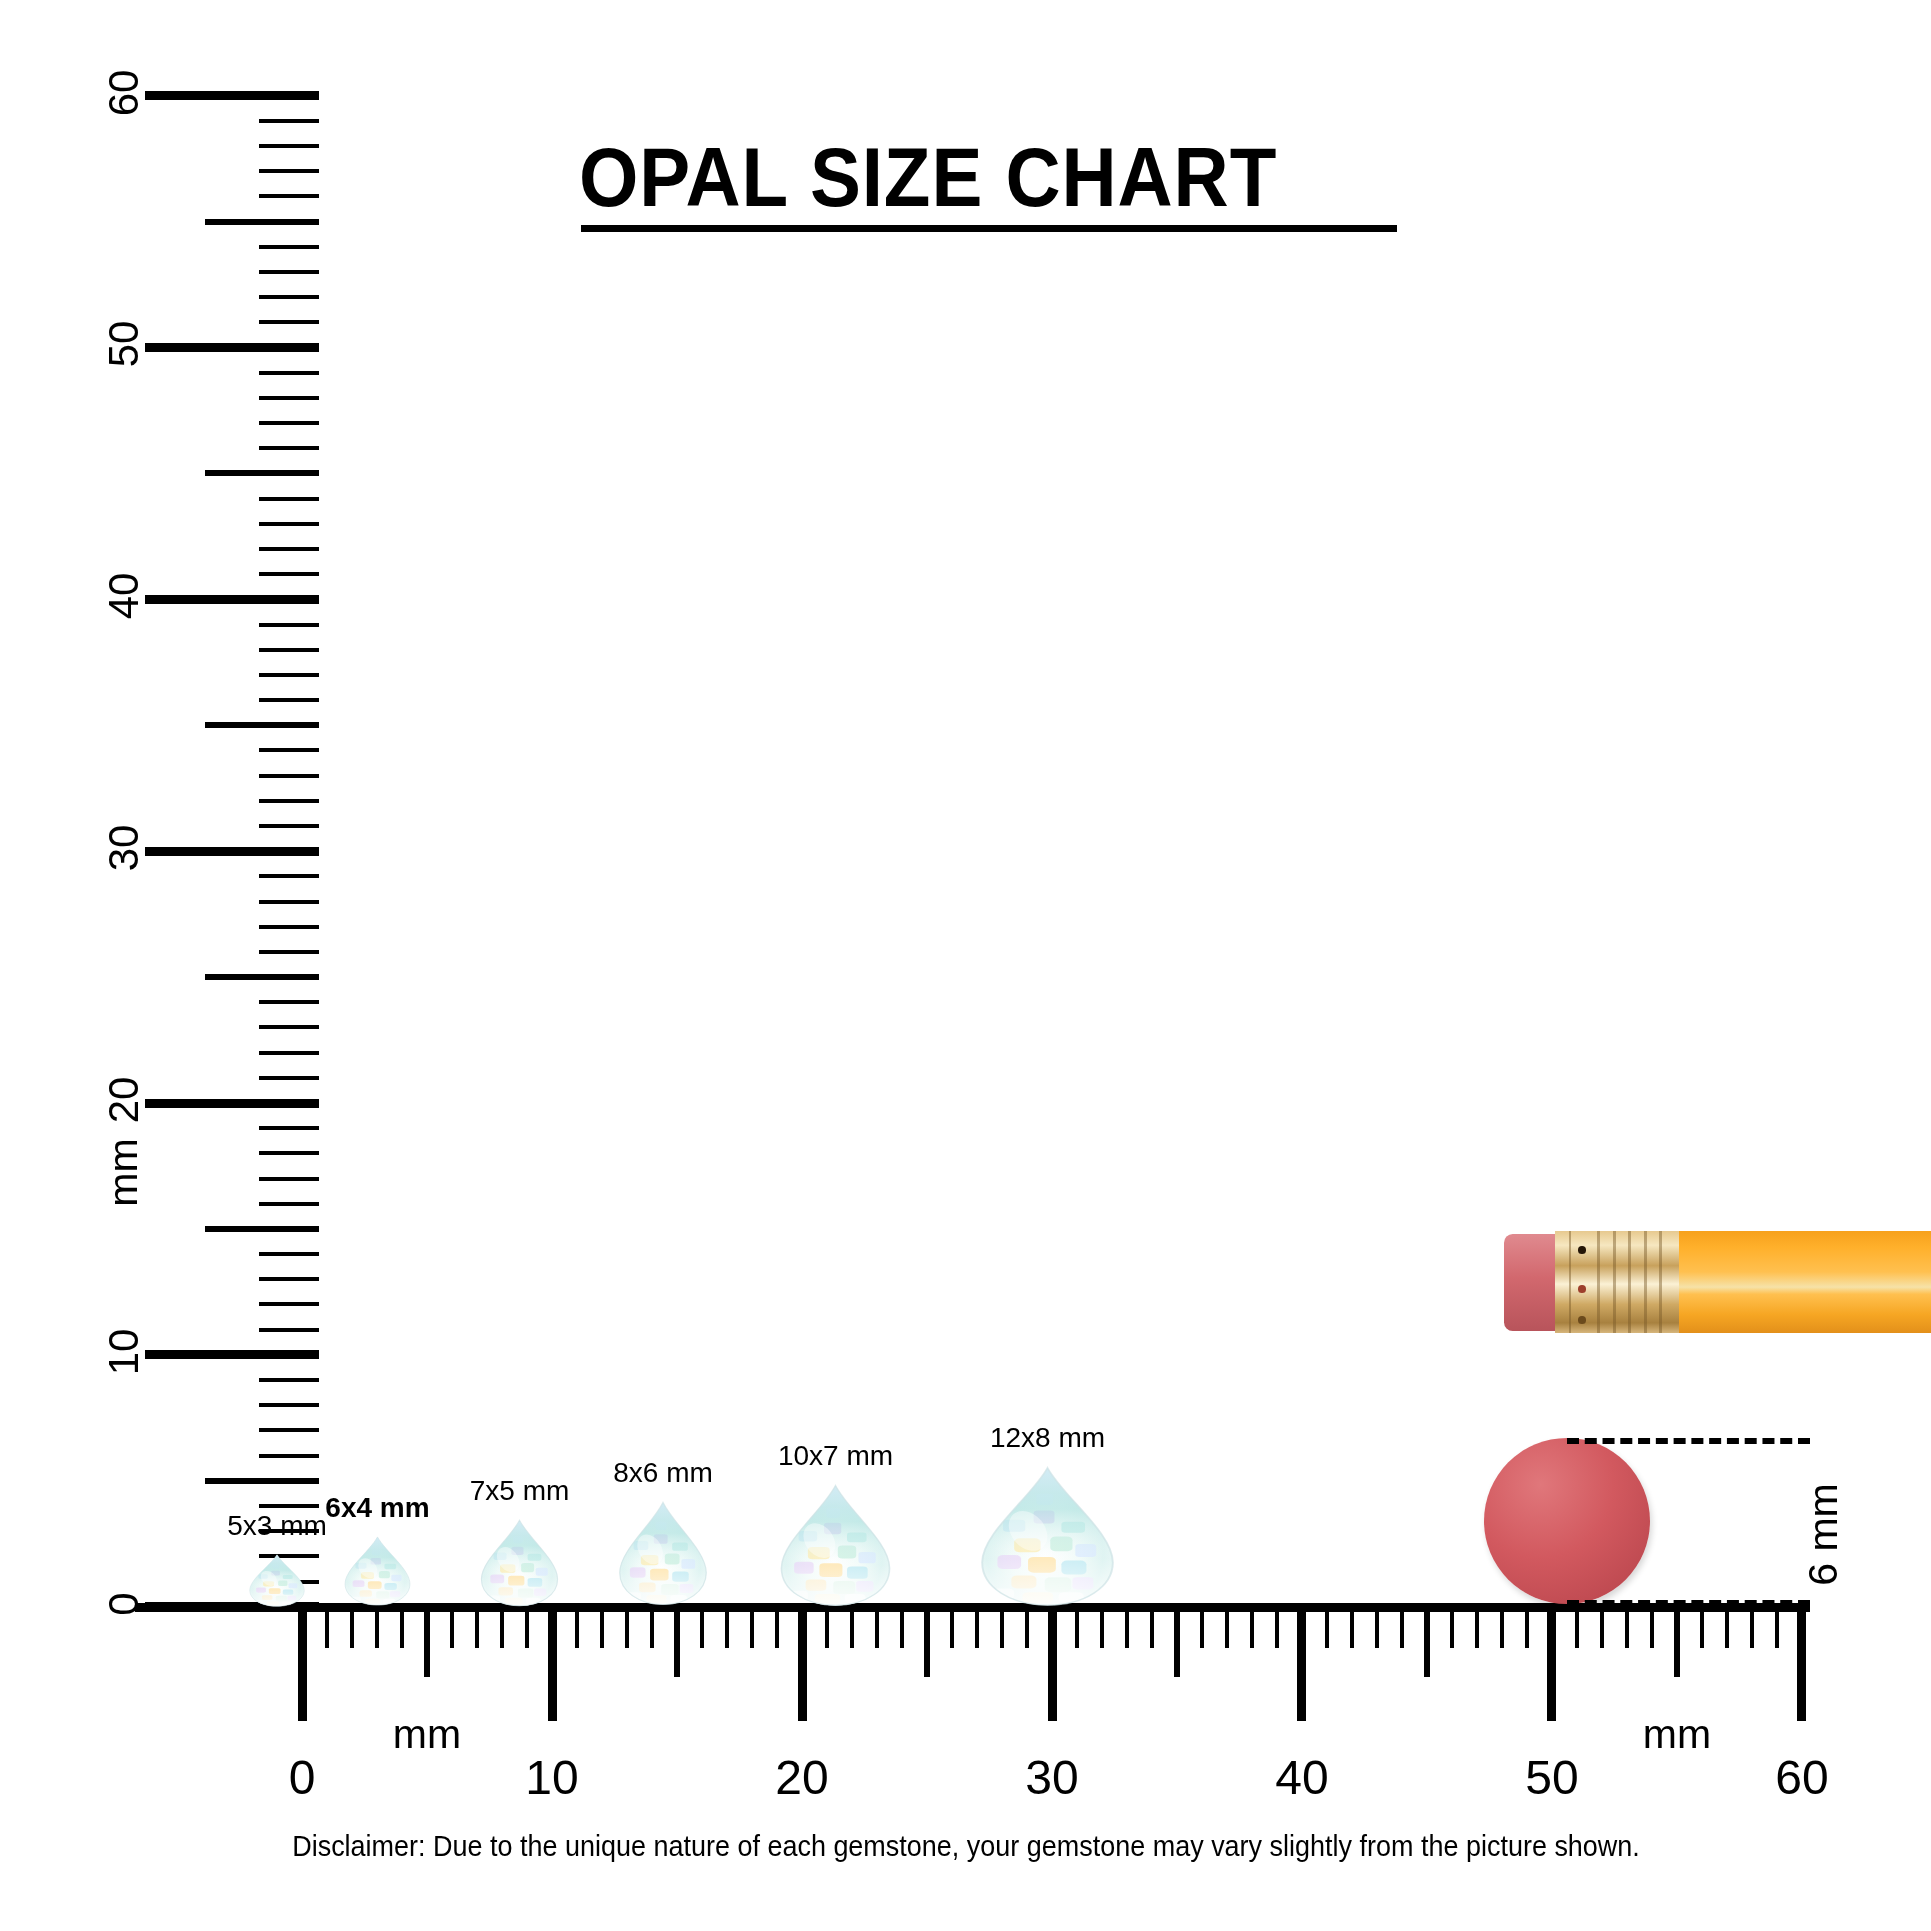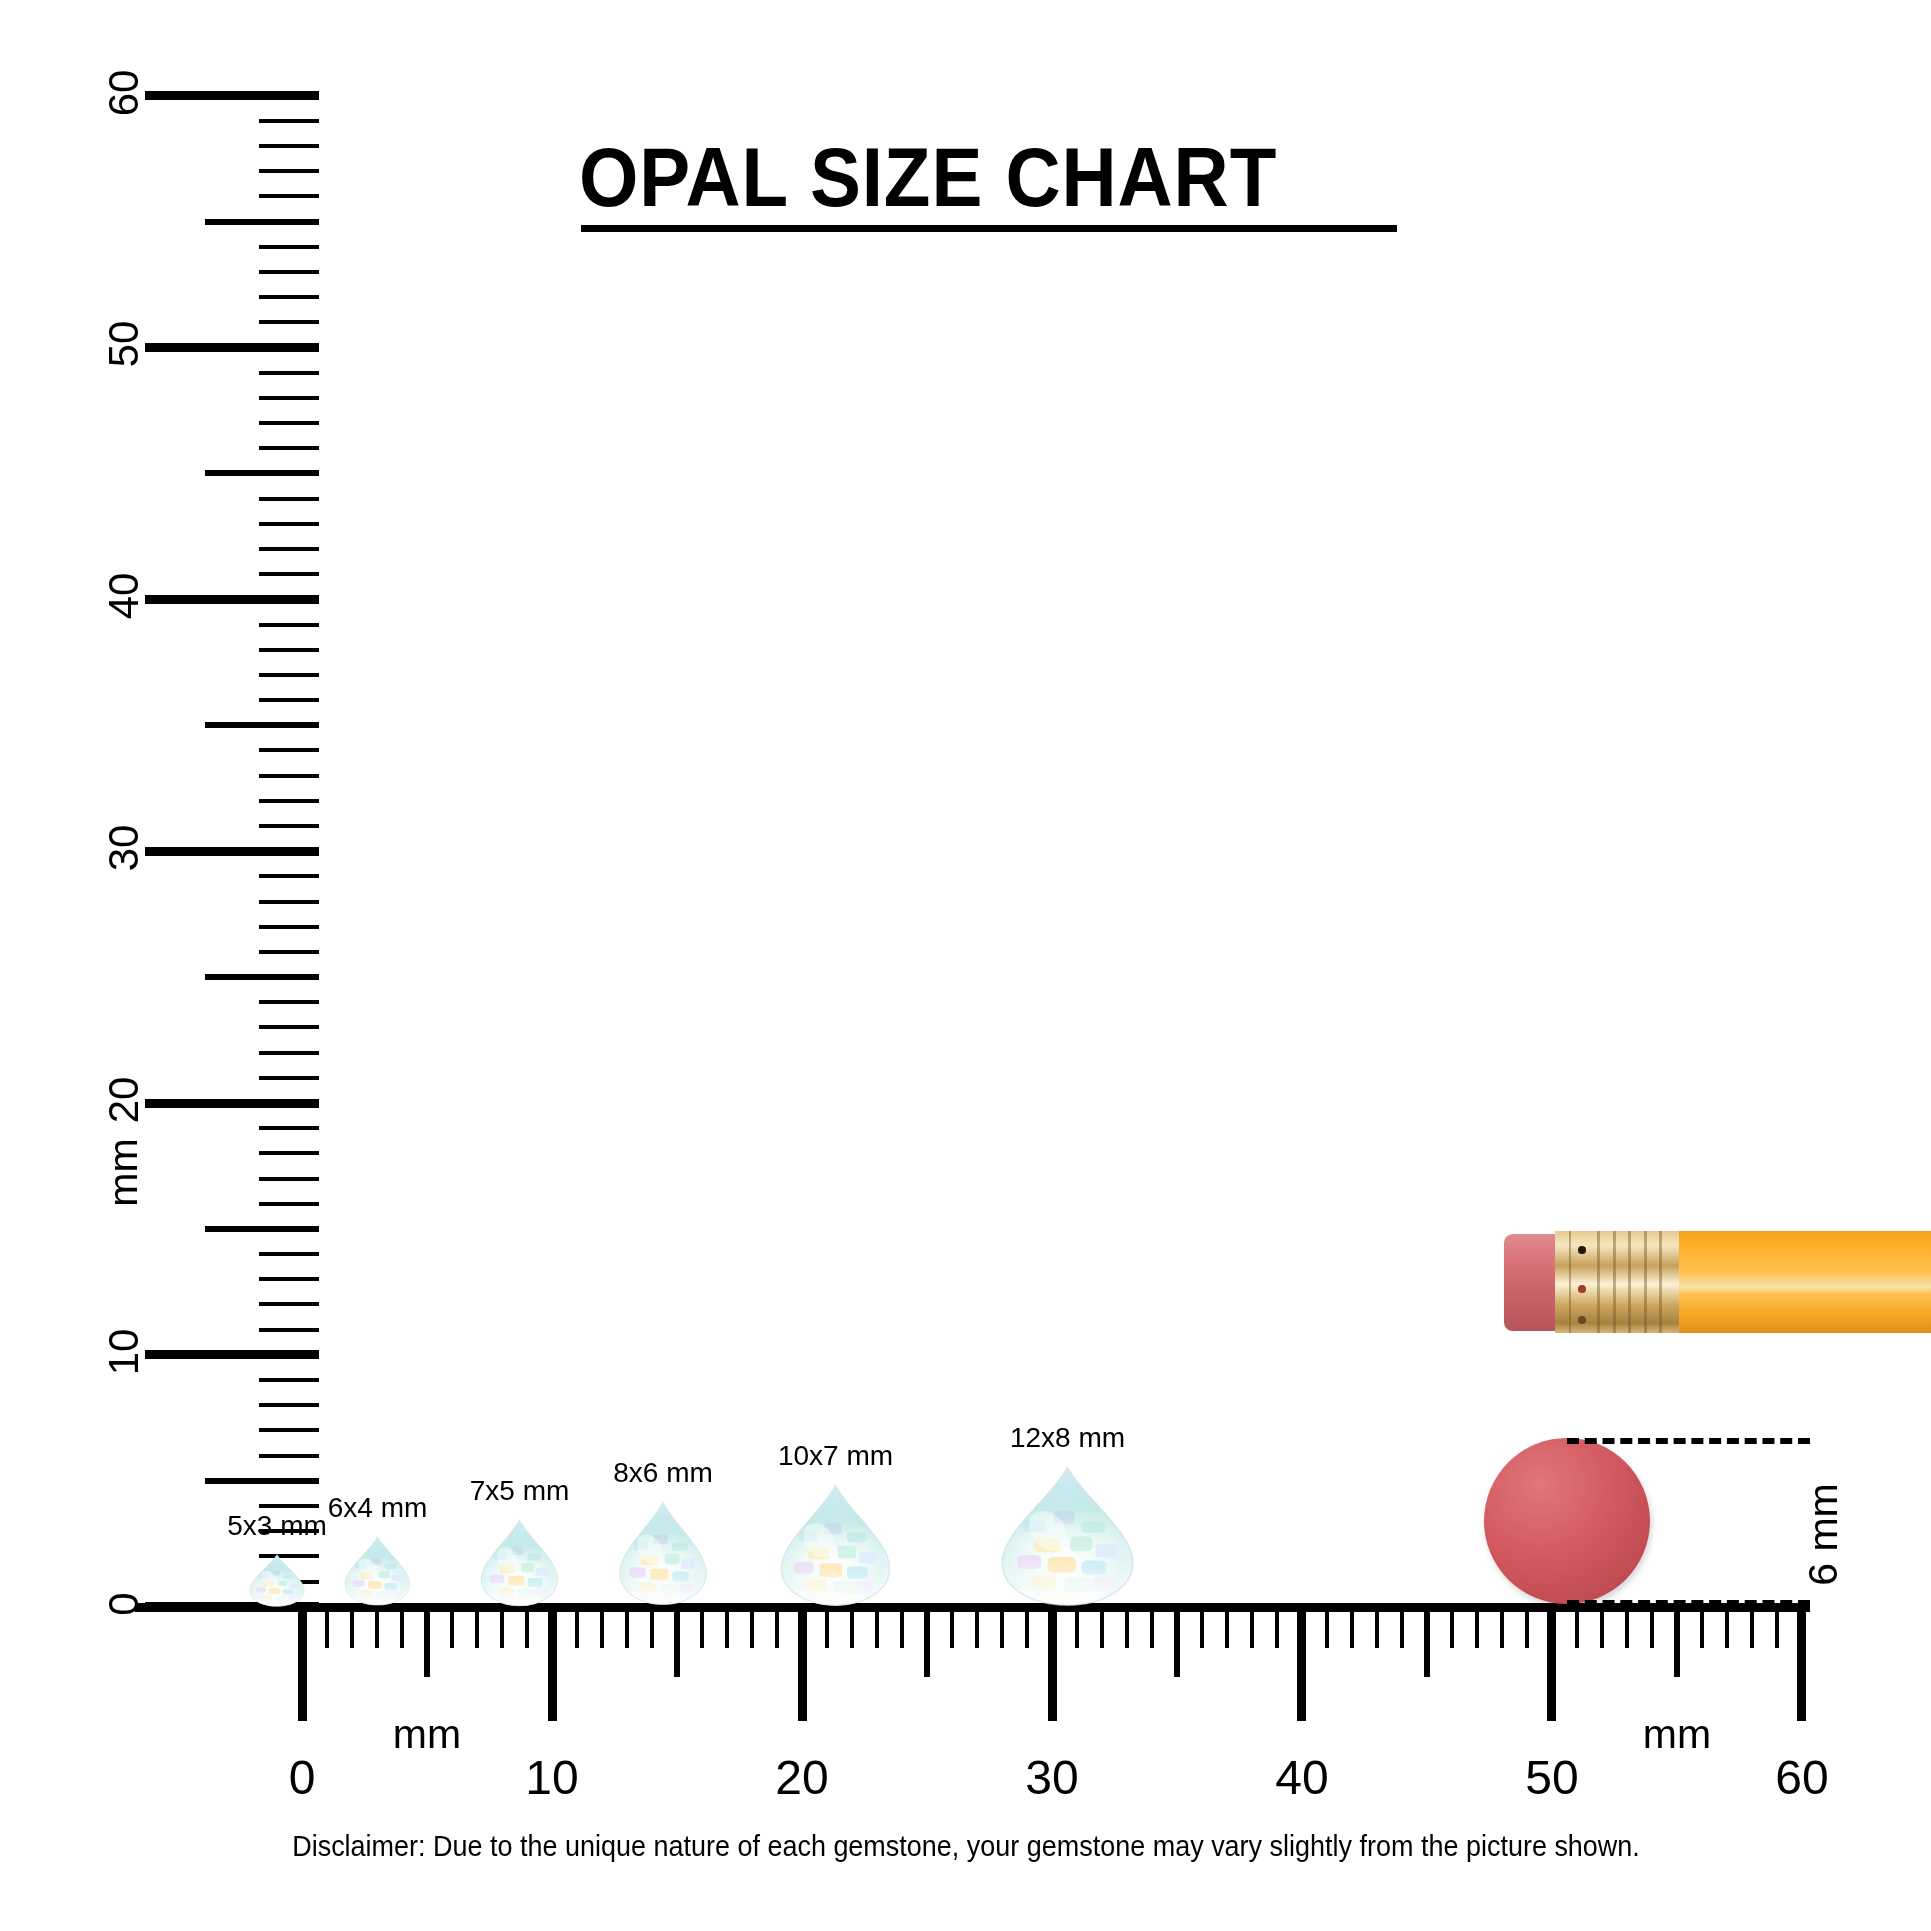--- a/index.html
+++ b/index.html
@@ -360,21 +360,21 @@
               <rect x="58" y="136" width="18" height="11" rx="4" fill="#ffffff" opacity=".7"></rect>
               <rect x="10" y="132" width="16" height="12" rx="4" fill="#ffffff" opacity=".6"></rect>
             </g>
             <path d="M50 2 C62 34 97 72 97 104 C97 131 76 150 50 150 C24 150 3 131 3 104 C3 72 38 34 50 2 Z" fill="url(#gop0t)"></path>
             <ellipse cx="36" cy="70" rx="13" ry="22" fill="#ffffff" opacity=".42" transform="rotate(-16 36 70)"></ellipse>
             <path d="M50 2 C62 34 97 72 97 104 C97 131 76 150 50 150 C24 150 3 131 3 104 C3 72 38 34 50 2 Z" fill="none" stroke="#cfe3e6" stroke-width="1.4" opacity=".7"></path>
           </svg>
         </div>
       </div>
       <div class="gem-wrap" style="left: 343px; top: 1536px; width: 69px; height: 70px;">
-        <div class="gem-label" style="left: 50%; top: -44px;">6x4 mm</div>
+        <div class="gem-label" style="left: 50%; top: -44px; font-weight: bold;">6x4 mm</div>
         <div class="gem" style="left: 0px; transform: none; width: 69px; height: 70px;">
           <svg width="69" height="70" viewBox="0 0 100 152" preserveAspectRatio="none" style="position: absolute; left: 0px; top: 0px;">
             <defs>
               <radialGradient id="gop1b" cx="48%" cy="62%" r="62%">
                 <stop offset="0%" stop-color="#ffffff"></stop>
                 <stop offset="42%" stop-color="#eefaf7"></stop>
                 <stop offset="72%" stop-color="#d5f0ee"></stop>
                 <stop offset="100%" stop-color="#e8f7f4"></stop>
               </radialGradient>
               <linearGradient id="gop1t" x1="0" y1="0" x2="0" y2="1">
@@ -543,21 +543,21 @@
               <rect x="32" y="136" width="22" height="12" rx="4" fill="#fff3cf" opacity=".7"></rect>
               <rect x="58" y="136" width="18" height="11" rx="4" fill="#ffffff" opacity=".7"></rect>
               <rect x="10" y="132" width="16" height="12" rx="4" fill="#ffffff" opacity=".6"></rect>
             </g>
             <path d="M50 2 C62 34 97 72 97 104 C97 131 76 150 50 150 C24 150 3 131 3 104 C3 72 38 34 50 2 Z" fill="url(#gop4t)"></path>
             <ellipse cx="36" cy="70" rx="13" ry="22" fill="#ffffff" opacity=".42" transform="rotate(-16 36 70)"></ellipse>
             <path d="M50 2 C62 34 97 72 97 104 C97 131 76 150 50 150 C24 150 3 131 3 104 C3 72 38 34 50 2 Z" fill="none" stroke="#cfe3e6" stroke-width="1.4" opacity=".7"></path>
           </svg>
         </div>
       </div>
-      <div class="gem-wrap" style="left: 998px; top: 1466px; width: 139px; height: 141px;">
+      <div class="gem-wrap" style="left: 978px; top: 1466px; width: 139px; height: 141px;">
         <div class="gem-label" style="left: 50%; top: -44px;">12x8 mm</div>
         <div class="gem" style="left: 0px; transform: none; width: 139px; height: 141px;">
           <svg width="139" height="141" viewBox="0 0 100 152" preserveAspectRatio="none" style="position: absolute; left: 0px; top: 0px;">
             <defs>
               <radialGradient id="gop5b" cx="48%" cy="62%" r="62%">
                 <stop offset="0%" stop-color="#ffffff"></stop>
                 <stop offset="42%" stop-color="#eefaf7"></stop>
                 <stop offset="72%" stop-color="#d5f0ee"></stop>
                 <stop offset="100%" stop-color="#e8f7f4"></stop>
               </radialGradient>

